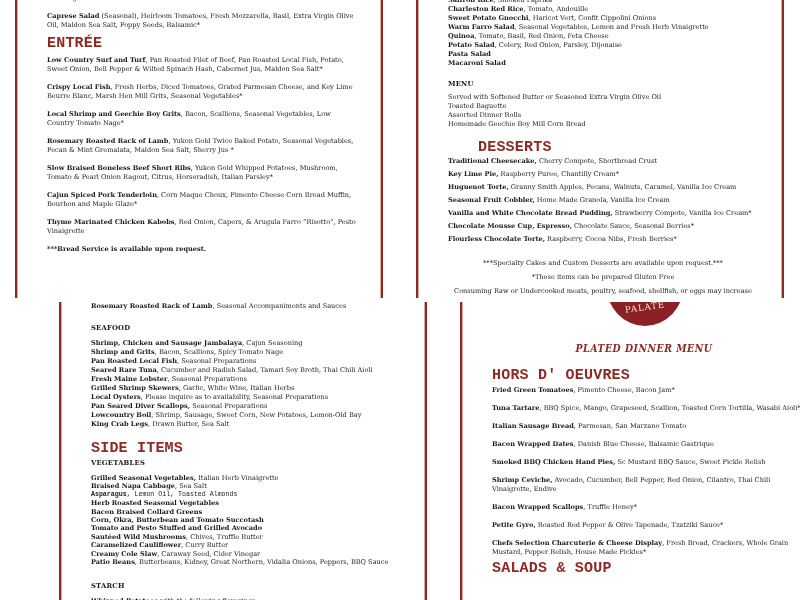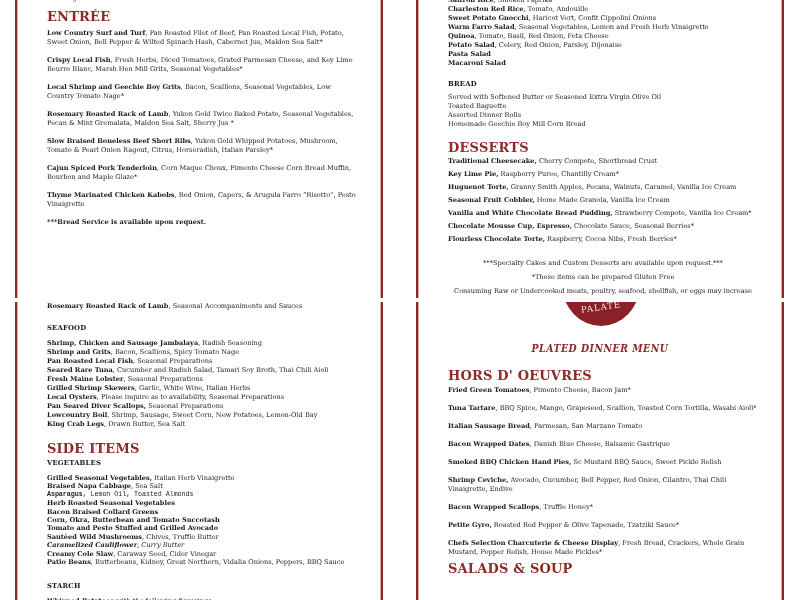--- a/index.html
+++ b/index.html
@@ -3,42 +3,43 @@
 <meta charset="utf-8">
 <style>
   html, body { margin:0; padding:0; }
   body { width:800px; height:600px; overflow:hidden; background:#ffffff; position:relative;
          font-family:"DejaVu Serif", "Liberation Serif", serif; color:#1b1b1b; }
   .page { position:absolute; overflow:hidden; background:#fff; }
   .page .frame { position:absolute; top:-10px; bottom:-10px; border-left:2px solid #8e2a26; border-right:2px solid #8e2a26; box-shadow: inset 1px 0 0 #d9a9a4, inset -1px 0 0 #d9a9a4; }
   .p-left { left:0; width:400px; }
   .p-right { left:400px; width:400px; }
   .p-top { top:0; height:298px; }
-  .p-bot { top:302px; height:298px; }
+  .p-bot { top:302px; height:298px;margin-left:44px; }
   .p-left .frame { left:15px; width:364px; }
   .p-right .frame { left:16px; width:364px; }
   .content { position:absolute; left:47px; width:310px; font-size:6.6px; line-height:9px; }
   .p-right .content { left:48px; }
   .item { margin:0 0 9px 0; }
   .item.tight { margin:0; }
   .b { font-weight:bold; }
-  .sec { color:#8e2a26; font-weight:bold; font-size:13px; line-height:12px; letter-spacing:0.2px; margin:0 0 6px 0; }
+  .sec { color:#8e2a26; font-weight:bold; font-size:15px; line-height:12px; letter-spacing:0.2px; margin:0 0 6px 0;font-family:Liberation Mono, monospace; }
   .sub { font-weight:bold; font-size:6.8px; margin:0 0 8px 0; letter-spacing:0.2px; }
   .notes div { margin-bottom:5px; text-align:center; }
   .logo { position:absolute; left:162px; top:-60px; width:78px; height:84px; border-radius:50%; background:#8b2126; }
   .logo-text { position:absolute; left:0; right:0; bottom:14px; text-align:center; color:#f2e6e4; font-size:8.5px; letter-spacing:1px; transform:rotate(-8deg); }
   .menu-title { position:absolute; left:0; right:0; top:40px; text-align:center; color:#8e2a26; font-weight:bold; font-style:italic; font-size:11px; letter-spacing:0.6px; font-family:"DejaVu Serif", serif; transform:scaleX(0.85); }
 </style>
 </head>
 <body>
 
 <div class="page p-left p-top">
   <div class="frame"></div>
   <div class="content" style="top:-6px;">
     <div class="item"><span class="b"></span><span>Dressing*</span></div>
+    <div class="item"><span class="b">Caprese Salad</span><span> (Seasonal), Heirloom Tomatoes, Fresh Mozzarella, Basil, Extra Virgin Olive Oil, Maldon Sea Salt, Poppy Seeds, Balsamic*</span></div>
     <div class="sec" style="margin-top:-1px;">ENTRÉE</div>
     <div class="item"><span class="b">Low Country Surf and Turf</span><span>, Pan Roasted Filet of Beef, Pan Roasted Local Fish, Potato, Sweet Onion, Bell Pepper &amp; Wilted Spinach Hash, Cabernet Jus, Maldon Sea Salt*</span></div>
     <div class="item"><span class="b">Crispy Local Fish</span><span>, Fresh Herbs, Diced Tomatoes, Grated Parmesan Cheese, and Key Lime Beurre Blanc, Marsh Hen Mill Grits, Seasonal Vegetables*</span></div>
     <div class="item"><span class="b">Local Shrimp and Geechie Boy Grits</span><span>, Bacon, Scallions, Seasonal Vegetables, Low Country Tomato Nage*</span></div>
     <div class="item"><span class="b">Rosemary Roasted Rack of Lamb</span><span>, Yukon Gold Twice Baked Potato, Seasonal Vegetables, Pecan &amp; Mint Gremalata, Maldon Sea Salt, Sherry Jus *</span></div>
     <div class="item"><span class="b">Slow Braised Boneless Beef Short Ribs</span><span>, Yukon Gold Whipped Potatoes, Mushroom, Tomato &amp; Pearl Onion Ragout, Citrus, Horseradish, Italian Parsley*</span></div>
     <div class="item"><span class="b">Cajun Spiced Pork Tenderloin</span><span>, Corn Maque Choux, Pimento Cheese Corn Bread Muffin, Bourbon and Maple Glaze*</span></div>
     <div class="item"><span class="b">Thyme Marinated Chicken Kabobs</span><span>, Red Onion, Capers, &amp; Arugula Farro “Risotto”, Pesto Vinaigrette</span></div>
     <div class="item b">***Bread Service is available upon request.</div>
   </div>
@@ -48,67 +49,67 @@
   <div class="frame"></div>
   <div class="content" style="top:-4px;">
     <div class="item tight"><span class="b">Saffron Rice</span><span>, Smoked Paprika</span></div>
     <div class="item tight"><span class="b">Charleston Red Rice</span><span>, Tomato, Andouille</span></div>
     <div class="item tight"><span class="b">Sweet Potato Gnocchi</span><span>, Haricot Vert, Confit Cippolini Onions</span></div>
     <div class="item tight"><span class="b">Warm Farro Salad</span><span>, Seasonal Vegetables, Lemon and Fresh Herb Vinaigrette</span></div>
     <div class="item tight"><span class="b">Quinoa</span><span>, Tomato, Basil, Red Onion, Feta Cheese</span></div>
     <div class="item tight"><span class="b">Potato Salad</span><span>, Celery, Red Onion, Parsley, Dijonaise</span></div>
     <div class="item tight"><span class="b">Pasta Salad</span><span></span></div>
     <div class="item" style="margin-bottom:12px;"><span class="b">Macaroni Salad</span><span></span></div>
-    <div class="sub" style="margin-bottom:4px;">BREAD</div>
+    <div class="sub" style="margin-bottom:4px;">MENU</div>
     <div class="item tight">Served with Softened Butter or Seasoned Extra Virgin Olive Oil</div>
     <div class="item tight">Toasted Baguette</div>
     <div class="item tight">Assorted Dinner Rolls</div>
     <div class="item" style="margin-bottom:13px;">Homemade Geechie Boy Mill Corn Bread</div>
-    <div class="sec" style="margin-bottom:3px;">DESSERTS</div>
+    <div class="sec" style="margin-bottom:3px;margin-left:30px;">DESSERTS</div>
     <div class="item" style="margin-bottom:4px;"><span class="b">Traditional Cheesecake,</span><span> Cherry Compote, Shortbread Crust</span></div>
     <div class="item" style="margin-bottom:4px;"><span class="b">Key Lime Pie,</span><span> Raspberry Puree, Chantilly Cream*</span></div>
     <div class="item" style="margin-bottom:4px;"><span class="b">Huguenot Torte,</span><span> Granny Smith Apples, Pecans, Walnuts, Caramel, Vanilla Ice Cream</span></div>
     <div class="item" style="margin-bottom:4px;"><span class="b">Seasonal Fruit Cobbler,</span><span> Home Made Granola, Vanilla Ice Cream</span></div>
     <div class="item" style="margin-bottom:4px;"><span class="b">Vanilla and White Chocolate Bread Pudding,</span><span> Strawberry Compote, Vanilla Ice Cream*</span></div>
     <div class="item" style="margin-bottom:4px;"><span class="b">Chocolate Mousse Cup, Espresso,</span><span> Chocolate Sauce, Seasonal Berries*</span></div>
     <div class="item" style="margin-bottom:15px;"><span class="b">Flourless Chocolate Torte,</span><span> Raspberry, Cocoa Nibs, Fresh Berries*</span></div>
     <div class="notes">
       <div>***Specialty Cakes and Custom Desserts are available upon request.***</div>
       <div>*These items can be prepared Gluten Free</div>
       <div>Consuming Raw or Undercooked meats, poultry, seafood, shellfish, or eggs may increase</div>
     </div>
   </div>
 </div>
 
 <div class="page p-left p-bot">
   <div class="frame"></div>
   <div class="content" style="top:0px;">
     <div class="item" style="margin-bottom:13px;"><span class="b">Rosemary Roasted Rack of Lamb</span><span>, Seasonal Accompaniments and Sauces</span></div>
     <div class="sub" style="margin-bottom:6px;">SEAFOOD</div>
-    <div class="item tight"><span class="b">Shrimp, Chicken and Sausage Jambalaya</span><span>, Radish Seasoning</span></div>
+    <div class="item tight"><span class="b">Shrimp, Chicken and Sausage Jambalaya</span><span>, Cajun Seasoning</span></div>
     <div class="item tight"><span class="b">Shrimp and Grits</span><span>, Bacon, Scallions, Spicy Tomato Nage</span></div>
     <div class="item tight"><span class="b">Pan Roasted Local Fish</span><span>, Seasonal Preparations</span></div>
     <div class="item tight"><span class="b">Seared Rare Tuna</span><span>, Cucumber and Radish Salad, Tamari Soy Broth, Thai Chili Aioli</span></div>
     <div class="item tight"><span class="b">Fresh Maine Lobster</span><span>, Seasonal Preparations</span></div>
     <div class="item tight"><span class="b">Grilled Shrimp Skewers</span><span>, Garlic, White Wine, Italian Herbs</span></div>
     <div class="item tight"><span class="b">Local Oysters</span><span>, Please inquire as to availability, Seasonal Preparations</span></div>
     <div class="item tight"><span class="b">Pan Seared Diver Scallops,</span><span> Seasonal Preparations</span></div>
     <div class="item tight"><span class="b">Lowcountry Boil</span><span>, Shrimp, Sausage, Sweet Corn, New Potatoes, Lemon-Old Bay</span></div>
     <div class="item" style="margin-bottom:14px;"><span class="b">King Crab Legs</span><span>, Drawn Butter, Sea Salt</span></div>
     <div class="sec" style="margin-bottom:4px;">SIDE ITEMS</div>
     <div class="sub" style="margin-bottom:6px;">VEGETABLES</div>
     <div class="item tight" style="line-height:8.4px;"><span class="b">Grilled Seasonal Vegetables,</span><span> Italian Herb Vinaigrette</span></div>
     <div class="item tight" style="line-height:8.4px;"><span class="b">Braised Napa Cabbage</span><span>, Sea Salt</span></div>
     <div class="item tight" style="line-height:8.4px;font-family:Liberation Mono, monospace;"><span class="b">Asparagus</span><span>, Lemon Oil, Toasted Almonds</span></div>
     <div class="item tight" style="line-height:8.4px;"><span class="b">Herb Roasted Seasonal Vegetables</span><span></span></div>
     <div class="item tight" style="line-height:8.4px;"><span class="b">Bacon Braised Collard Greens</span><span></span></div>
     <div class="item tight" style="line-height:8.4px;"><span class="b">Corn, Okra, Butterbean and Tomato Succotash</span><span></span></div>
     <div class="item tight" style="line-height:8.4px;"><span class="b">Tomato and Pesto Stuffed and Grilled Avocado</span><span></span></div>
     <div class="item tight" style="line-height:8.4px;"><span class="b">Sautéed Wild Mushrooms</span><span>, Chives, Truffle Butter</span></div>
-    <div class="item tight" style="line-height:8.4px;font-style:italic;"><span class="b">Caramelized Cauliflower</span><span>, Curry Butter</span></div>
+    <div class="item tight" style="line-height:8.4px;"><span class="b">Caramelized Cauliflower</span><span>, Curry Butter</span></div>
     <div class="item tight" style="line-height:8.4px;"><span class="b">Creamy Cole Slaw</span><span>, Caraway Seed, Cider Vinegar</span></div>
     <div class="item" style="line-height:8.4px; margin-bottom:16px;"><span class="b">Patio Beans</span><span>, Butterbeans, Kidney, Great Northern, Vidalia Onions, Peppers, BBQ Sauce</span></div>
     <div class="sub" style="margin-bottom:6px;">STARCH</div>
     <div class="item"><span class="b">Whipped Potatoes</span><span> with the following flavorings:</span></div>
   </div>
 </div>
 
 <div class="page p-right p-bot">
   <div class="frame"></div>
   <div class="logo">

